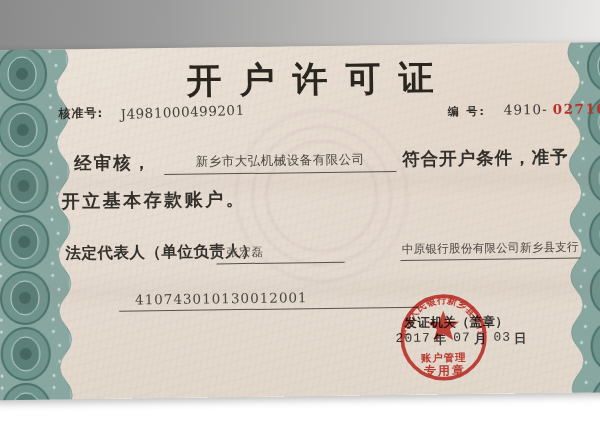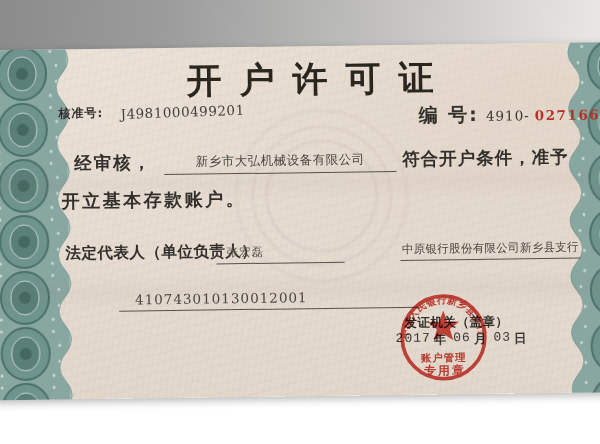--- a/index.html
+++ b/index.html
@@ -37,22 +37,22 @@
   .lab{color:#33302c;font-weight:600;font-family:"DejaVu Sans",sans-serif;}
   .serif{font-family:"DejaVu Serif","DejaVu Sans",serif;}
   .title{
     top:10px;left:0;width:640px;text-align:center;
     font-size:35px;font-weight:700;letter-spacing:18px;text-indent:18px;
     color:#29251f;font-family:"DejaVu Serif",serif;
   }
   .approval-label{left:68px;top:56px;font-size:12px;letter-spacing:1px;}
   .approval-value{left:130px;top:56px;font-size:13.5px;letter-spacing:.5px;color:#45413c;transform:rotate(-1.2deg);}
   .serial-row{left:428px;top:58px;font-size:13.5px;}
-  .serial-row .sl{letter-spacing:2px;font-size:19px;}
-  .serial-prefix{margin-left:7px;color:#3c3834;letter-spacing:1px;}
+  .serial-row .sl{letter-spacing:2px;font-size:11px;margin-left:29px;}
+  .serial-prefix{margin-left:18px;color:#3c3834;letter-spacing:1px;}
   .serial-red{margin-left:5px;letter-spacing:1.5px;font-weight:600;}
   .review-label{left:83px;top:102px;font-size:17.5px;letter-spacing:2px;}
   .condition-text{left:411px;top:102px;font-size:17.5px;letter-spacing:1px;}
   .open-line{left:70px;top:140px;font-size:18px;letter-spacing:2.5px;}
   .rep-label{left:73px;top:194px;font-size:15.5px;letter-spacing:.5px;}
   .bank-label{left:349px;top:194px;font-size:15.5px;letter-spacing:1.5px;}
   .acct-label{left:73px;top:242px;font-size:16.5px;letter-spacing:2px;}
   .issuer-label{left:411px;top:270px;font-size:12.5px;letter-spacing:.5px;}
   .field{
     position:absolute;border-bottom:1.2px solid #57524b;
@@ -149,21 +149,21 @@
   </div>
 
   <div class="field acct-field">
     <span class="fill serif">410743010130012001</span>
   </div>
 
   <div class="txt lab issuer-label">发证机关（盖章）</div>
   <div class="txt date-row">
     <span class="num">2017</span>
     <span class="unit">年</span>
-    <span class="num">06</span>
+    <span class="num">07</span>
     <span class="unit">月</span>
     <span class="num">03</span>
     <span class="unit">日</span>
   </div>
 
   <svg class="seal" viewBox="0 0 120 120">
     <circle cx="60" cy="60" r="40" fill="none" stroke="#cf342b" stroke-width="3.6" opacity=".95"></circle>
     <polygon fill="#cf342b" opacity=".95" points="60,34 63.9,44.7 75.2,45.1 66.3,52 69.4,62.9 60,56.6 50.6,62.9 53.7,52 44.8,45.1 56.1,44.7"></polygon>
     <defs>
       <path id="sealArc" d="M 25,62 A 35,35 0 1 1 95,62" fill="none"></path>

